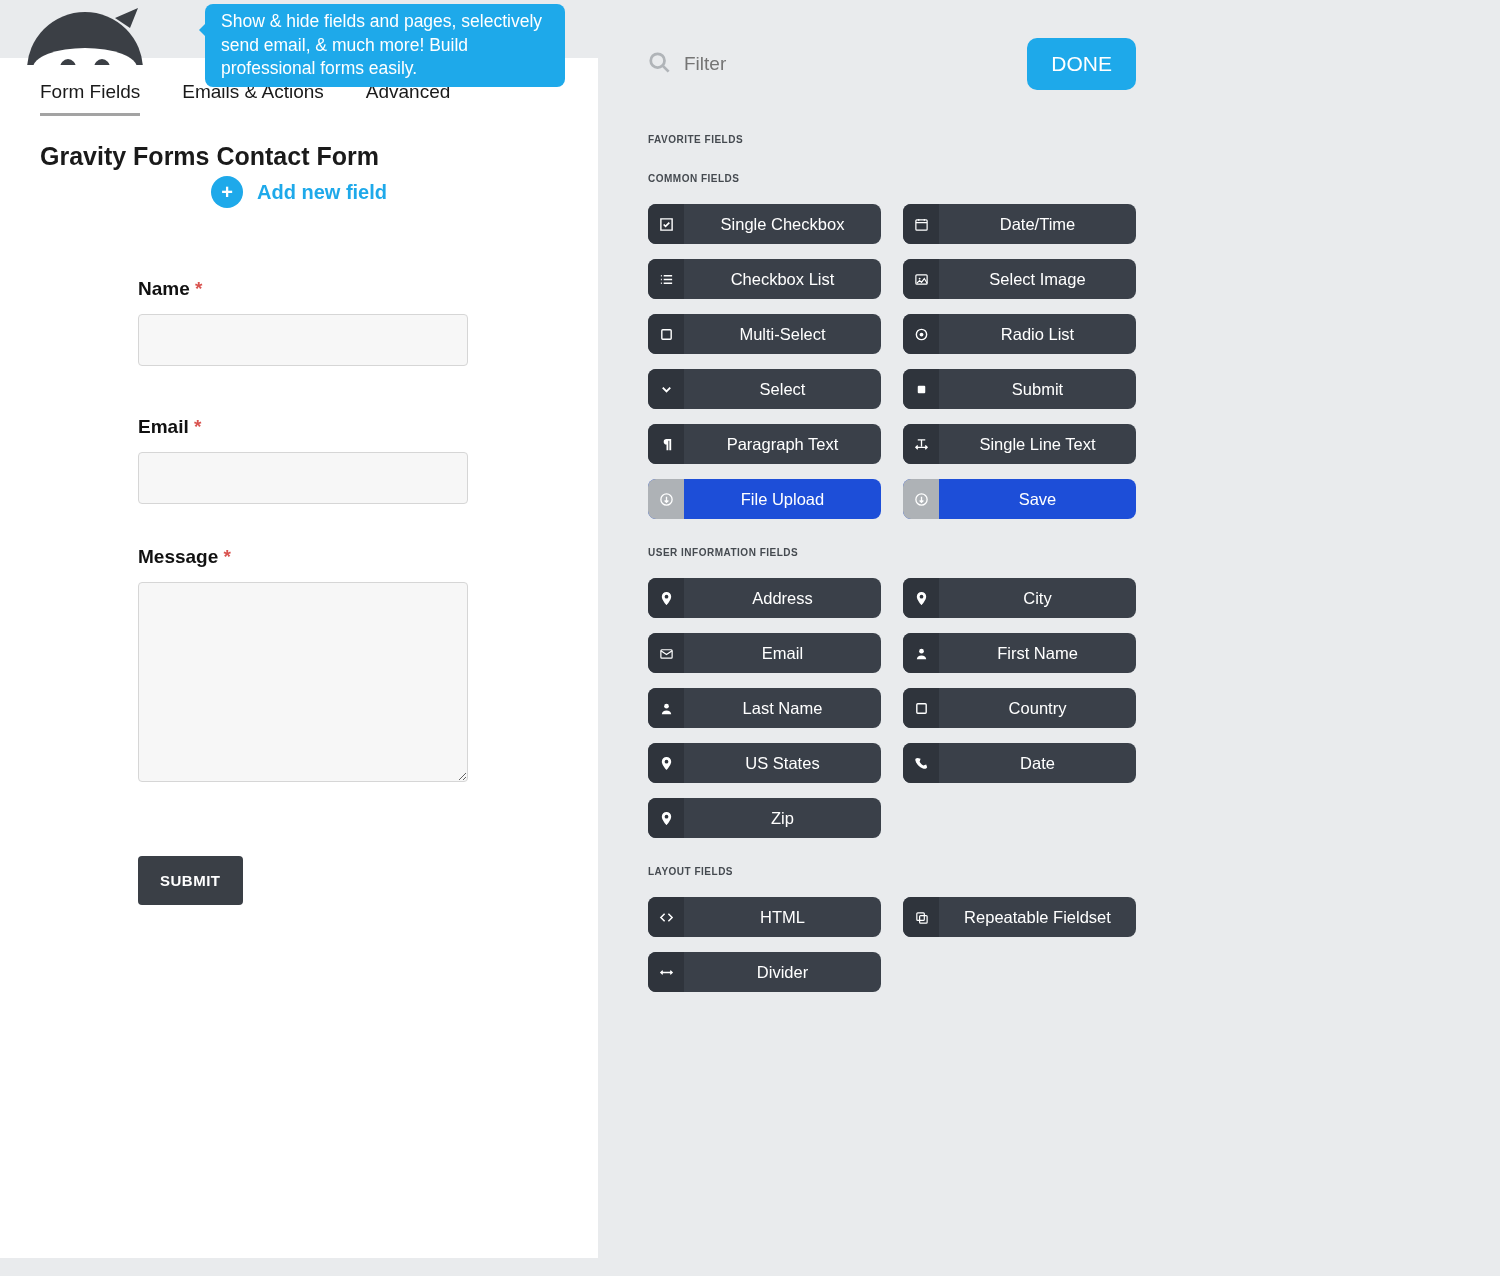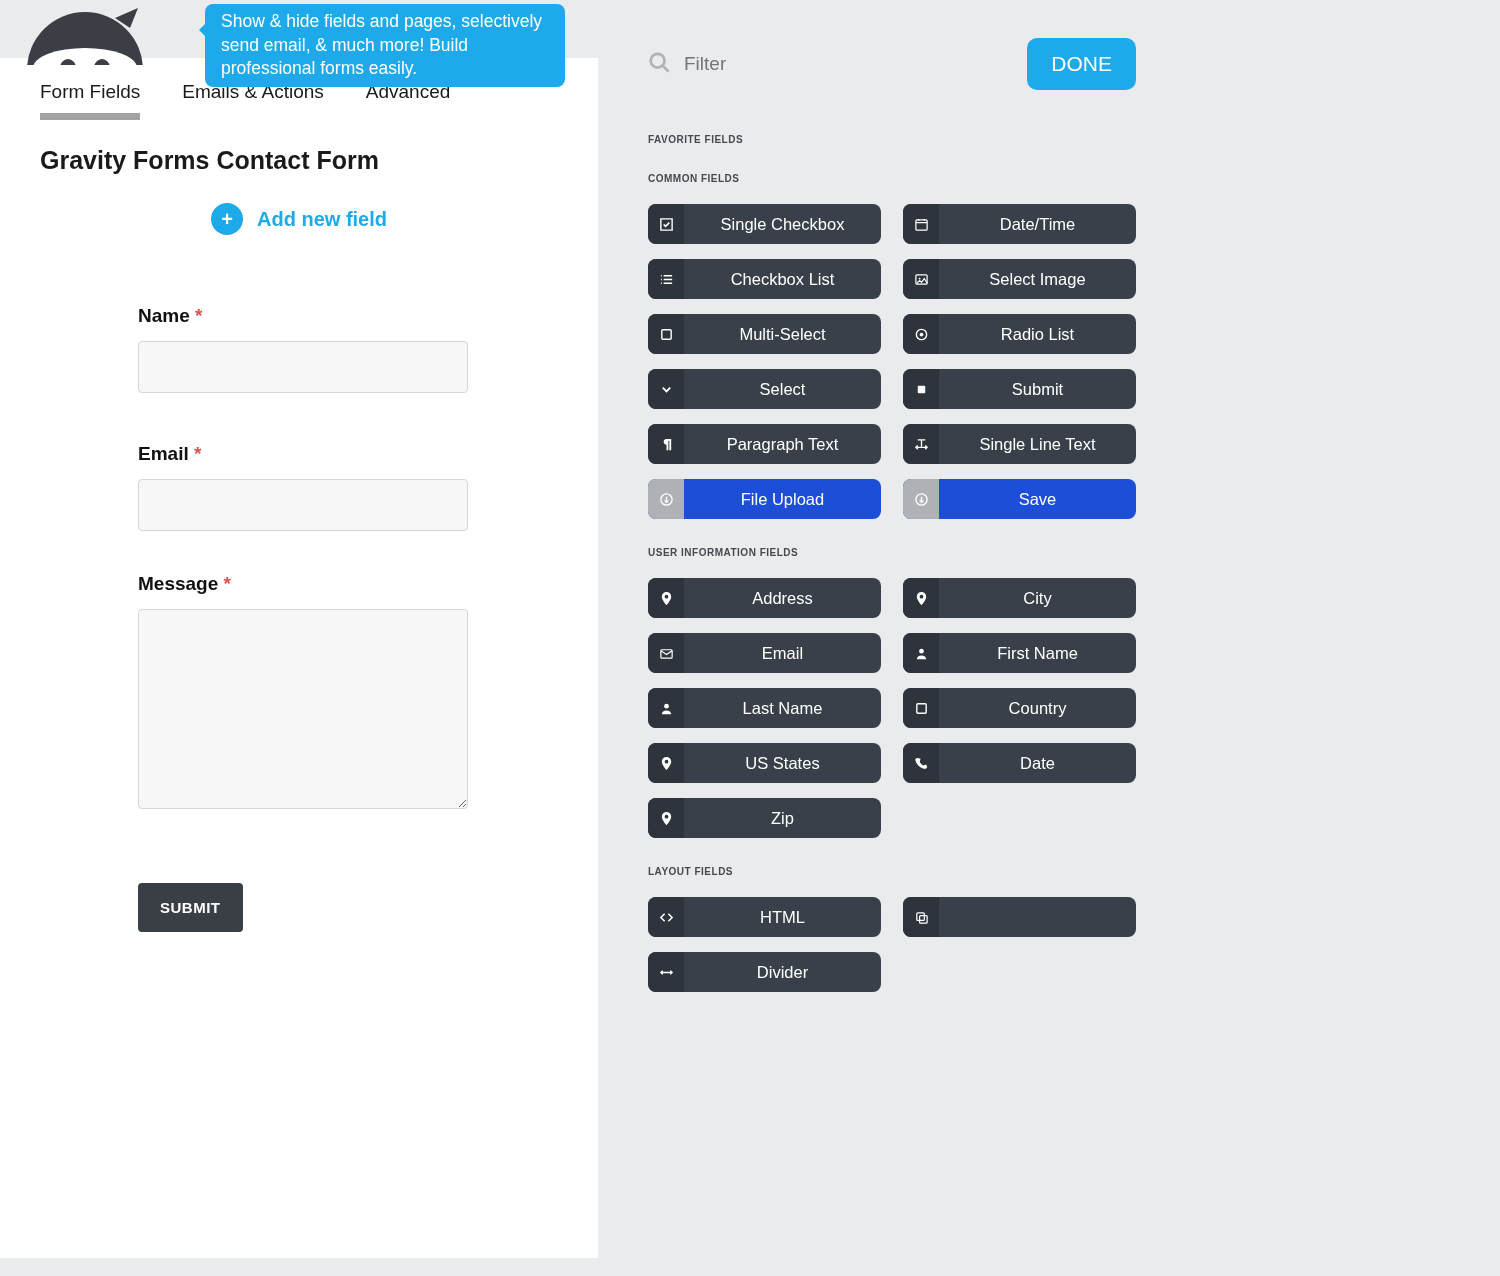--- a/index.html
+++ b/index.html
@@ -66,28 +66,28 @@
     border-bottom: none;
     margin-bottom: 26px;
   }
   .tab {
     font-size: 19px;
     color: #1a1a1a;
     padding-bottom: 10px;
     cursor: pointer;
   }
   .tab.active {
-    border-bottom: 7px solid #a3a3a3;
+    border-bottom: 3px solid #a3a3a3;
     font-weight: 500;
   }
   .form-title {
     font-size: 25px;
     font-weight: 700;
     color: #1a1a1a;
-    margin-bottom: 28px;
+    margin-bottom: 5px;
   }
   .add-field-row {
     display: flex;
     align-items: center;
     justify-content: center;
     gap: 14px;
     margin-bottom: 70px;
     cursor: pointer;
   }
   .add-btn-circle {
@@ -558,20 +558,21 @@
             </svg>
           </div>
           <div class="field-label-txt">HTML</div>
         </div>
         <div class="field-card">
           <div class="field-icon">
             <svg viewBox="0 0 16 16">
               <use href="#i-copy"></use>
             </svg>
           </div>
+          <div class="field-label-txt">Repeatable Fieldset</div>
         </div>
         <div class="field-card">
           <div class="field-icon">
             <svg viewBox="0 0 16 16">
               <use href="#i-arrows-h"></use>
             </svg>
           </div>
           <div class="field-label-txt">Divider</div>
         </div>
       </div>

